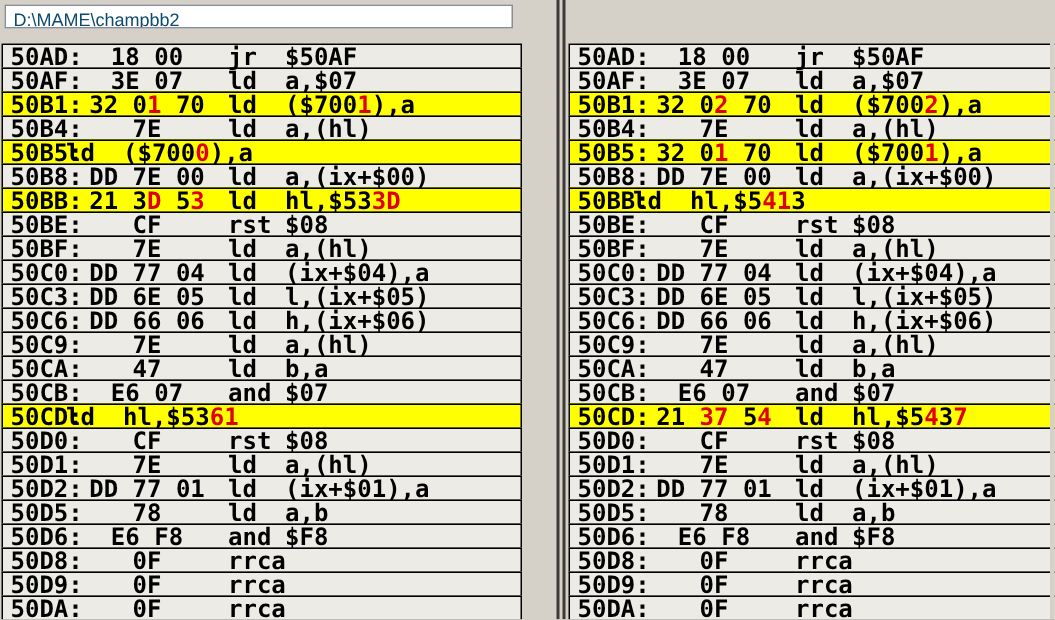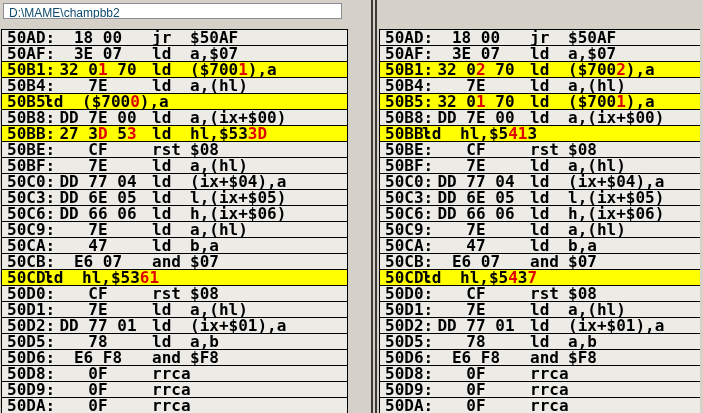--- a/index.html
+++ b/index.html
@@ -47,21 +47,21 @@
     <span>D:\MAME\champbb2</span>
   </div>
 
   <div class="rowsbox" id="rows-0">
       <div class="row"><span class="addr"><span>50AD:</span></span><span class="bytes"><span>18 00</span></span><span class="mn"><span>jr</span></span><span class="op"><span>$50AF</span></span></div>
       <div class="row"><span class="addr"><span>50AF:</span></span><span class="bytes"><span>3E 07</span></span><span class="mn"><span>ld</span></span><span class="op"><span>a,$07</span></span></div>
       <div class="row hl"><span class="addr"><span>50B1:</span></span><span class="bytes"><span>32 0</span><span class="red">1</span><span> 70</span></span><span class="mn"><span>ld</span></span><span class="op"><span>($700</span><span class="red">1</span><span>),a</span></span></div>
       <div class="row"><span class="addr"><span>50B4:</span></span><span class="bytes"><span>7E</span></span><span class="mn"><span>ld</span></span><span class="op"><span>a,(hl)</span></span></div>
       <div class="row hl"><span class="addr"><span>50B5:</span></span><span class="mn"><span>ld</span></span><span class="op"><span>($700</span><span class="red">0</span><span>),a</span></span></div>
       <div class="row"><span class="addr"><span>50B8:</span></span><span class="bytes"><span>DD 7E 00</span></span><span class="mn"><span>ld</span></span><span class="op"><span>a,(ix+$00)</span></span></div>
-      <div class="row hl"><span class="addr"><span>50BB:</span></span><span class="bytes"><span>27 3</span><span class="red">D</span><span> 5</span><span class="red">3</span></span><span class="mn"><span>ld</span></span><span class="op"><span>hl,$53</span><span class="red">3D</span></span></div>
+      <div class="row hl"><span class="addr"><span>50BB:</span></span><span class="bytes"><span>21 3</span><span class="red">D</span><span> 5</span><span class="red">3</span></span><span class="mn"><span>ld</span></span><span class="op"><span>hl,$53</span><span class="red">3D</span></span></div>
       <div class="row"><span class="addr"><span>50BE:</span></span><span class="bytes"><span>CF</span></span><span class="mn"><span>rst</span></span><span class="op"><span>$08</span></span></div>
       <div class="row"><span class="addr"><span>50BF:</span></span><span class="bytes"><span>7E</span></span><span class="mn"><span>ld</span></span><span class="op"><span>a,(hl)</span></span></div>
       <div class="row"><span class="addr"><span>50C0:</span></span><span class="bytes"><span>DD 77 04</span></span><span class="mn"><span>ld</span></span><span class="op"><span>(ix+$04),a</span></span></div>
       <div class="row"><span class="addr"><span>50C3:</span></span><span class="bytes"><span>DD 6E 05</span></span><span class="mn"><span>ld</span></span><span class="op"><span>l,(ix+$05)</span></span></div>
       <div class="row"><span class="addr"><span>50C6:</span></span><span class="bytes"><span>DD 66 06</span></span><span class="mn"><span>ld</span></span><span class="op"><span>h,(ix+$06)</span></span></div>
       <div class="row"><span class="addr"><span>50C9:</span></span><span class="bytes"><span>7E</span></span><span class="mn"><span>ld</span></span><span class="op"><span>a,(hl)</span></span></div>
       <div class="row"><span class="addr"><span>50CA:</span></span><span class="bytes"><span>47</span></span><span class="mn"><span>ld</span></span><span class="op"><span>b,a</span></span></div>
       <div class="row"><span class="addr"><span>50CB:</span></span><span class="bytes"><span>E6 07</span></span><span class="mn"><span>and</span></span><span class="op"><span>$07</span></span></div>
       <div class="row hl"><span class="addr"><span>50CD:</span></span><span class="mn"><span>ld</span></span><span class="op"><span>hl,$53</span><span class="red">61</span></span></div>
       <div class="row"><span class="addr"><span>50D0:</span></span><span class="bytes"><span>CF</span></span><span class="mn"><span>rst</span></span><span class="op"><span>$08</span></span></div>
@@ -82,21 +82,21 @@
       <div class="row"><span class="addr"><span>50B8:</span></span><span class="bytes"><span>DD 7E 00</span></span><span class="mn"><span>ld</span></span><span class="op"><span>a,(ix+$00)</span></span></div>
       <div class="row hl"><span class="addr"><span>50BB:</span></span><span class="mn"><span>ld</span></span><span class="op"><span>hl,$5</span><span class="red">41</span><span>3</span></span></div>
       <div class="row"><span class="addr"><span>50BE:</span></span><span class="bytes"><span>CF</span></span><span class="mn"><span>rst</span></span><span class="op"><span>$08</span></span></div>
       <div class="row"><span class="addr"><span>50BF:</span></span><span class="bytes"><span>7E</span></span><span class="mn"><span>ld</span></span><span class="op"><span>a,(hl)</span></span></div>
       <div class="row"><span class="addr"><span>50C0:</span></span><span class="bytes"><span>DD 77 04</span></span><span class="mn"><span>ld</span></span><span class="op"><span>(ix+$04),a</span></span></div>
       <div class="row"><span class="addr"><span>50C3:</span></span><span class="bytes"><span>DD 6E 05</span></span><span class="mn"><span>ld</span></span><span class="op"><span>l,(ix+$05)</span></span></div>
       <div class="row"><span class="addr"><span>50C6:</span></span><span class="bytes"><span>DD 66 06</span></span><span class="mn"><span>ld</span></span><span class="op"><span>h,(ix+$06)</span></span></div>
       <div class="row"><span class="addr"><span>50C9:</span></span><span class="bytes"><span>7E</span></span><span class="mn"><span>ld</span></span><span class="op"><span>a,(hl)</span></span></div>
       <div class="row"><span class="addr"><span>50CA:</span></span><span class="bytes"><span>47</span></span><span class="mn"><span>ld</span></span><span class="op"><span>b,a</span></span></div>
       <div class="row"><span class="addr"><span>50CB:</span></span><span class="bytes"><span>E6 07</span></span><span class="mn"><span>and</span></span><span class="op"><span>$07</span></span></div>
-      <div class="row hl"><span class="addr"><span>50CD:</span></span><span class="mn"><span>ld</span></span><span class="op"><span>hl,$5</span><span class="red">4</span><span>3</span><span class="red">7</span></span></div>
+      <div class="row hl"><span class="addr"><span>50CD:</span></span><span class="bytes"><span>21 </span><span class="red">37</span><span> 5</span><span class="red">4</span></span><span class="mn"><span>ld</span></span><span class="op"><span>hl,$5</span><span class="red">4</span><span>3</span><span class="red">7</span></span></div>
       <div class="row"><span class="addr"><span>50D0:</span></span><span class="bytes"><span>CF</span></span><span class="mn"><span>rst</span></span><span class="op"><span>$08</span></span></div>
       <div class="row"><span class="addr"><span>50D1:</span></span><span class="bytes"><span>7E</span></span><span class="mn"><span>ld</span></span><span class="op"><span>a,(hl)</span></span></div>
       <div class="row"><span class="addr"><span>50D2:</span></span><span class="bytes"><span>DD 77 01</span></span><span class="mn"><span>ld</span></span><span class="op"><span>(ix+$01),a</span></span></div>
       <div class="row"><span class="addr"><span>50D5:</span></span><span class="bytes"><span>78</span></span><span class="mn"><span>ld</span></span><span class="op"><span>a,b</span></span></div>
       <div class="row"><span class="addr"><span>50D6:</span></span><span class="bytes"><span>E6 F8</span></span><span class="mn"><span>and</span></span><span class="op"><span>$F8</span></span></div>
       <div class="row"><span class="addr"><span>50D8:</span></span><span class="bytes"><span>0F</span></span><span class="mn"><span>rrca</span></span><span class="op"><span></span></span></div>
       <div class="row"><span class="addr"><span>50D9:</span></span><span class="bytes"><span>0F</span></span><span class="mn"><span>rrca</span></span><span class="op"><span></span></span></div>
       <div class="row"><span class="addr"><span>50DA:</span></span><span class="bytes"><span>0F</span></span><span class="mn"><span>rrca</span></span><span class="op"><span></span></span></div>
     </div>
 

